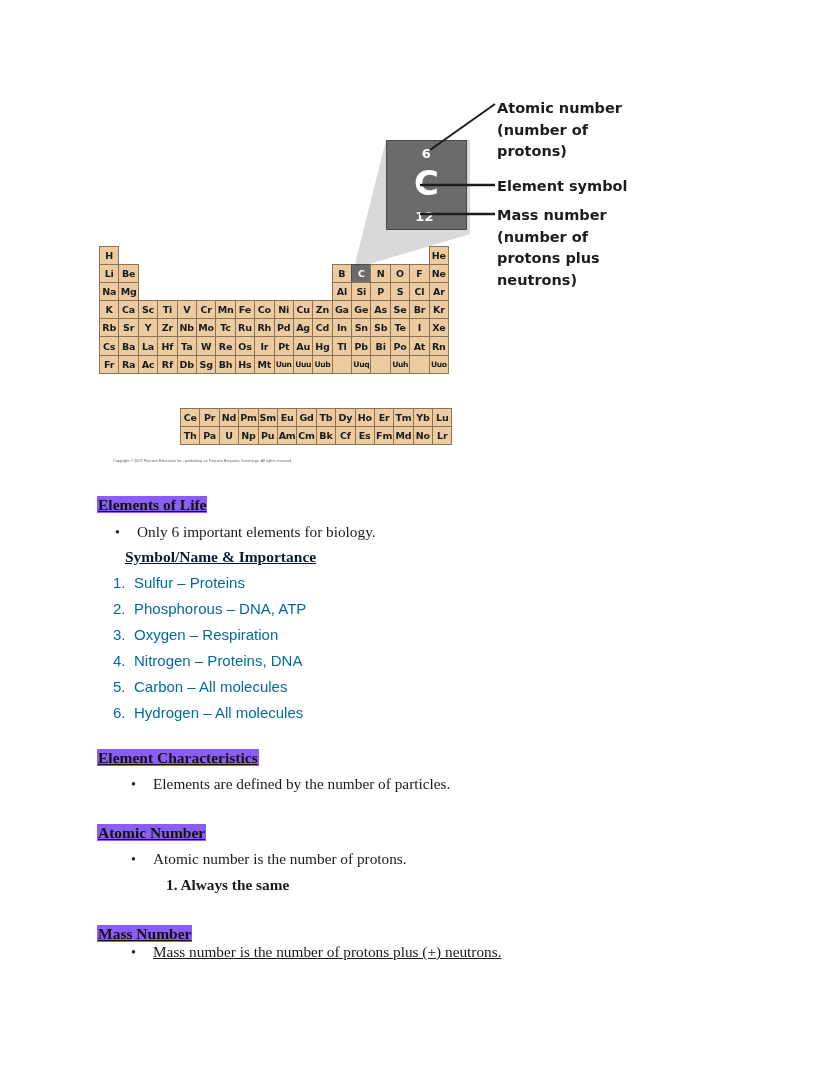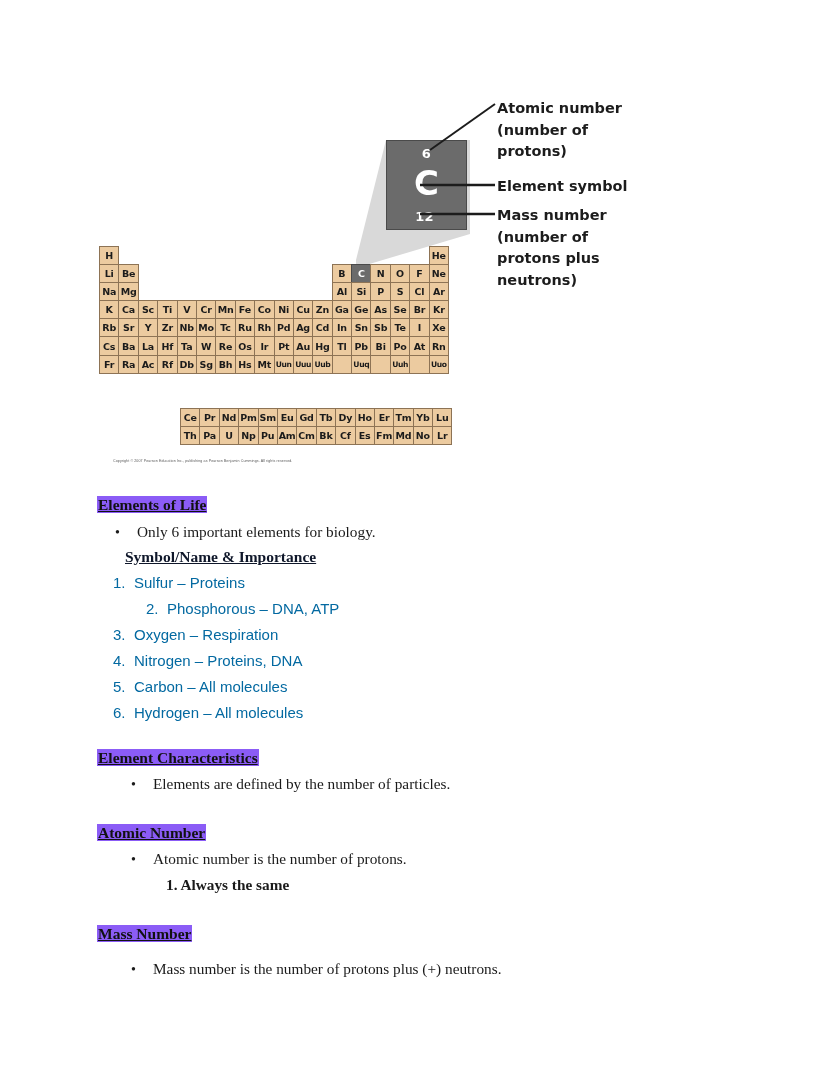--- a/index.html
+++ b/index.html
@@ -422,21 +422,21 @@
 
   <div class="bullet-line" style="left:115px; top:45px;">
     <span class="bdot">•</span><span>Only 6 important elements for biology.</span>
   </div>
 
   <div class="sub-h" style="left:125px; top:70px;">Symbol/Name &amp; Importance</div>
 
   <div class="num-line" style="left:113px; top:96px;">
     <span class="nmk">1.</span><span>Sulfur – Proteins</span>
   </div>
-  <div class="num-line" style="left:113px; top:122px;margin-left:33px;">
+  <div class="num-line" style="left:113px; top:122px;">
     <span class="nmk">2.</span><span>Phosphorous – DNA, ATP</span>
   </div>
   <div class="num-line" style="left:113px; top:148px;">
     <span class="nmk">3.</span><span>Oxygen – Respiration</span>
   </div>
   <div class="num-line" style="left:113px; top:174px;">
     <span class="nmk">4.</span><span>Nitrogen – Proteins, DNA</span>
   </div>
   <div class="num-line" style="left:113px; top:200px;">
     <span class="nmk">5.</span><span>Carbon – All molecules</span>
@@ -456,17 +456,17 @@
     <span class="h-note">Atomic Number</span>
   </div>
   <div class="bullet-line" style="left:131px; top:372px;">
     <span class="bdot">•</span><span>Atomic number is the number of protons.</span>
   </div>
   <div class="sub-num" style="left:166px; top:398px;font-weight:bold;">1. Always the same</div>
 
   <div class="h-wrap" style="top:446px;">
     <span class="h-note">Mass Number</span>
   </div>
-  <div class="bullet-line" style="left:131px; top:482px;">
+  <div class="bullet-line" style="left:131px; top:465px;text-decoration:underline;">
     <span class="bdot">•</span><span>Mass number is the number of protons plus (+) neutrons.</span>
   </div>
 
 </div>
 
 </body></html>

